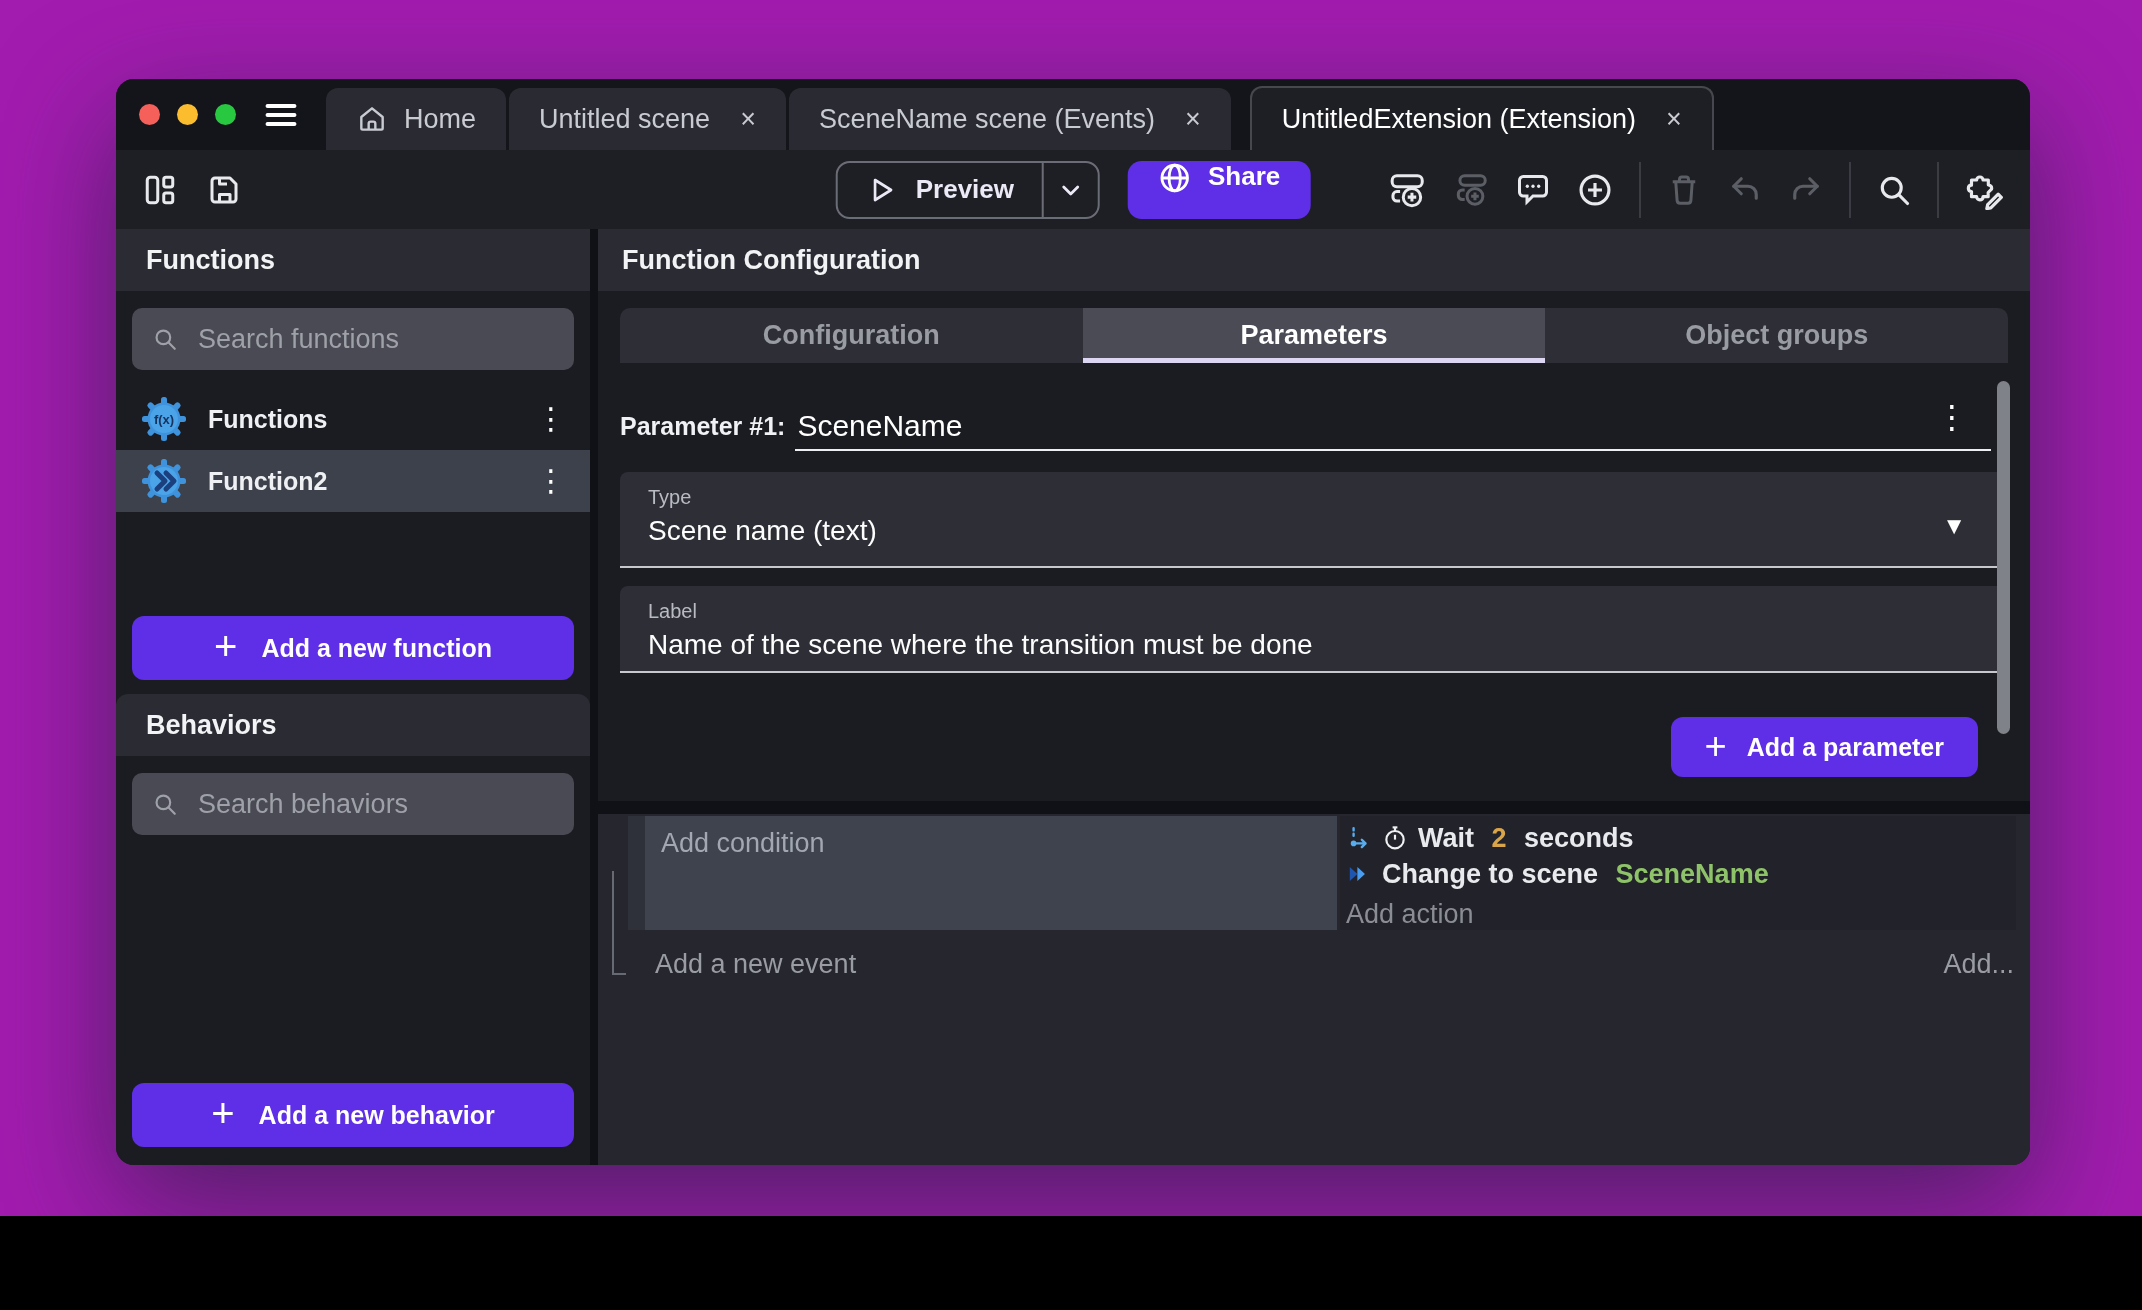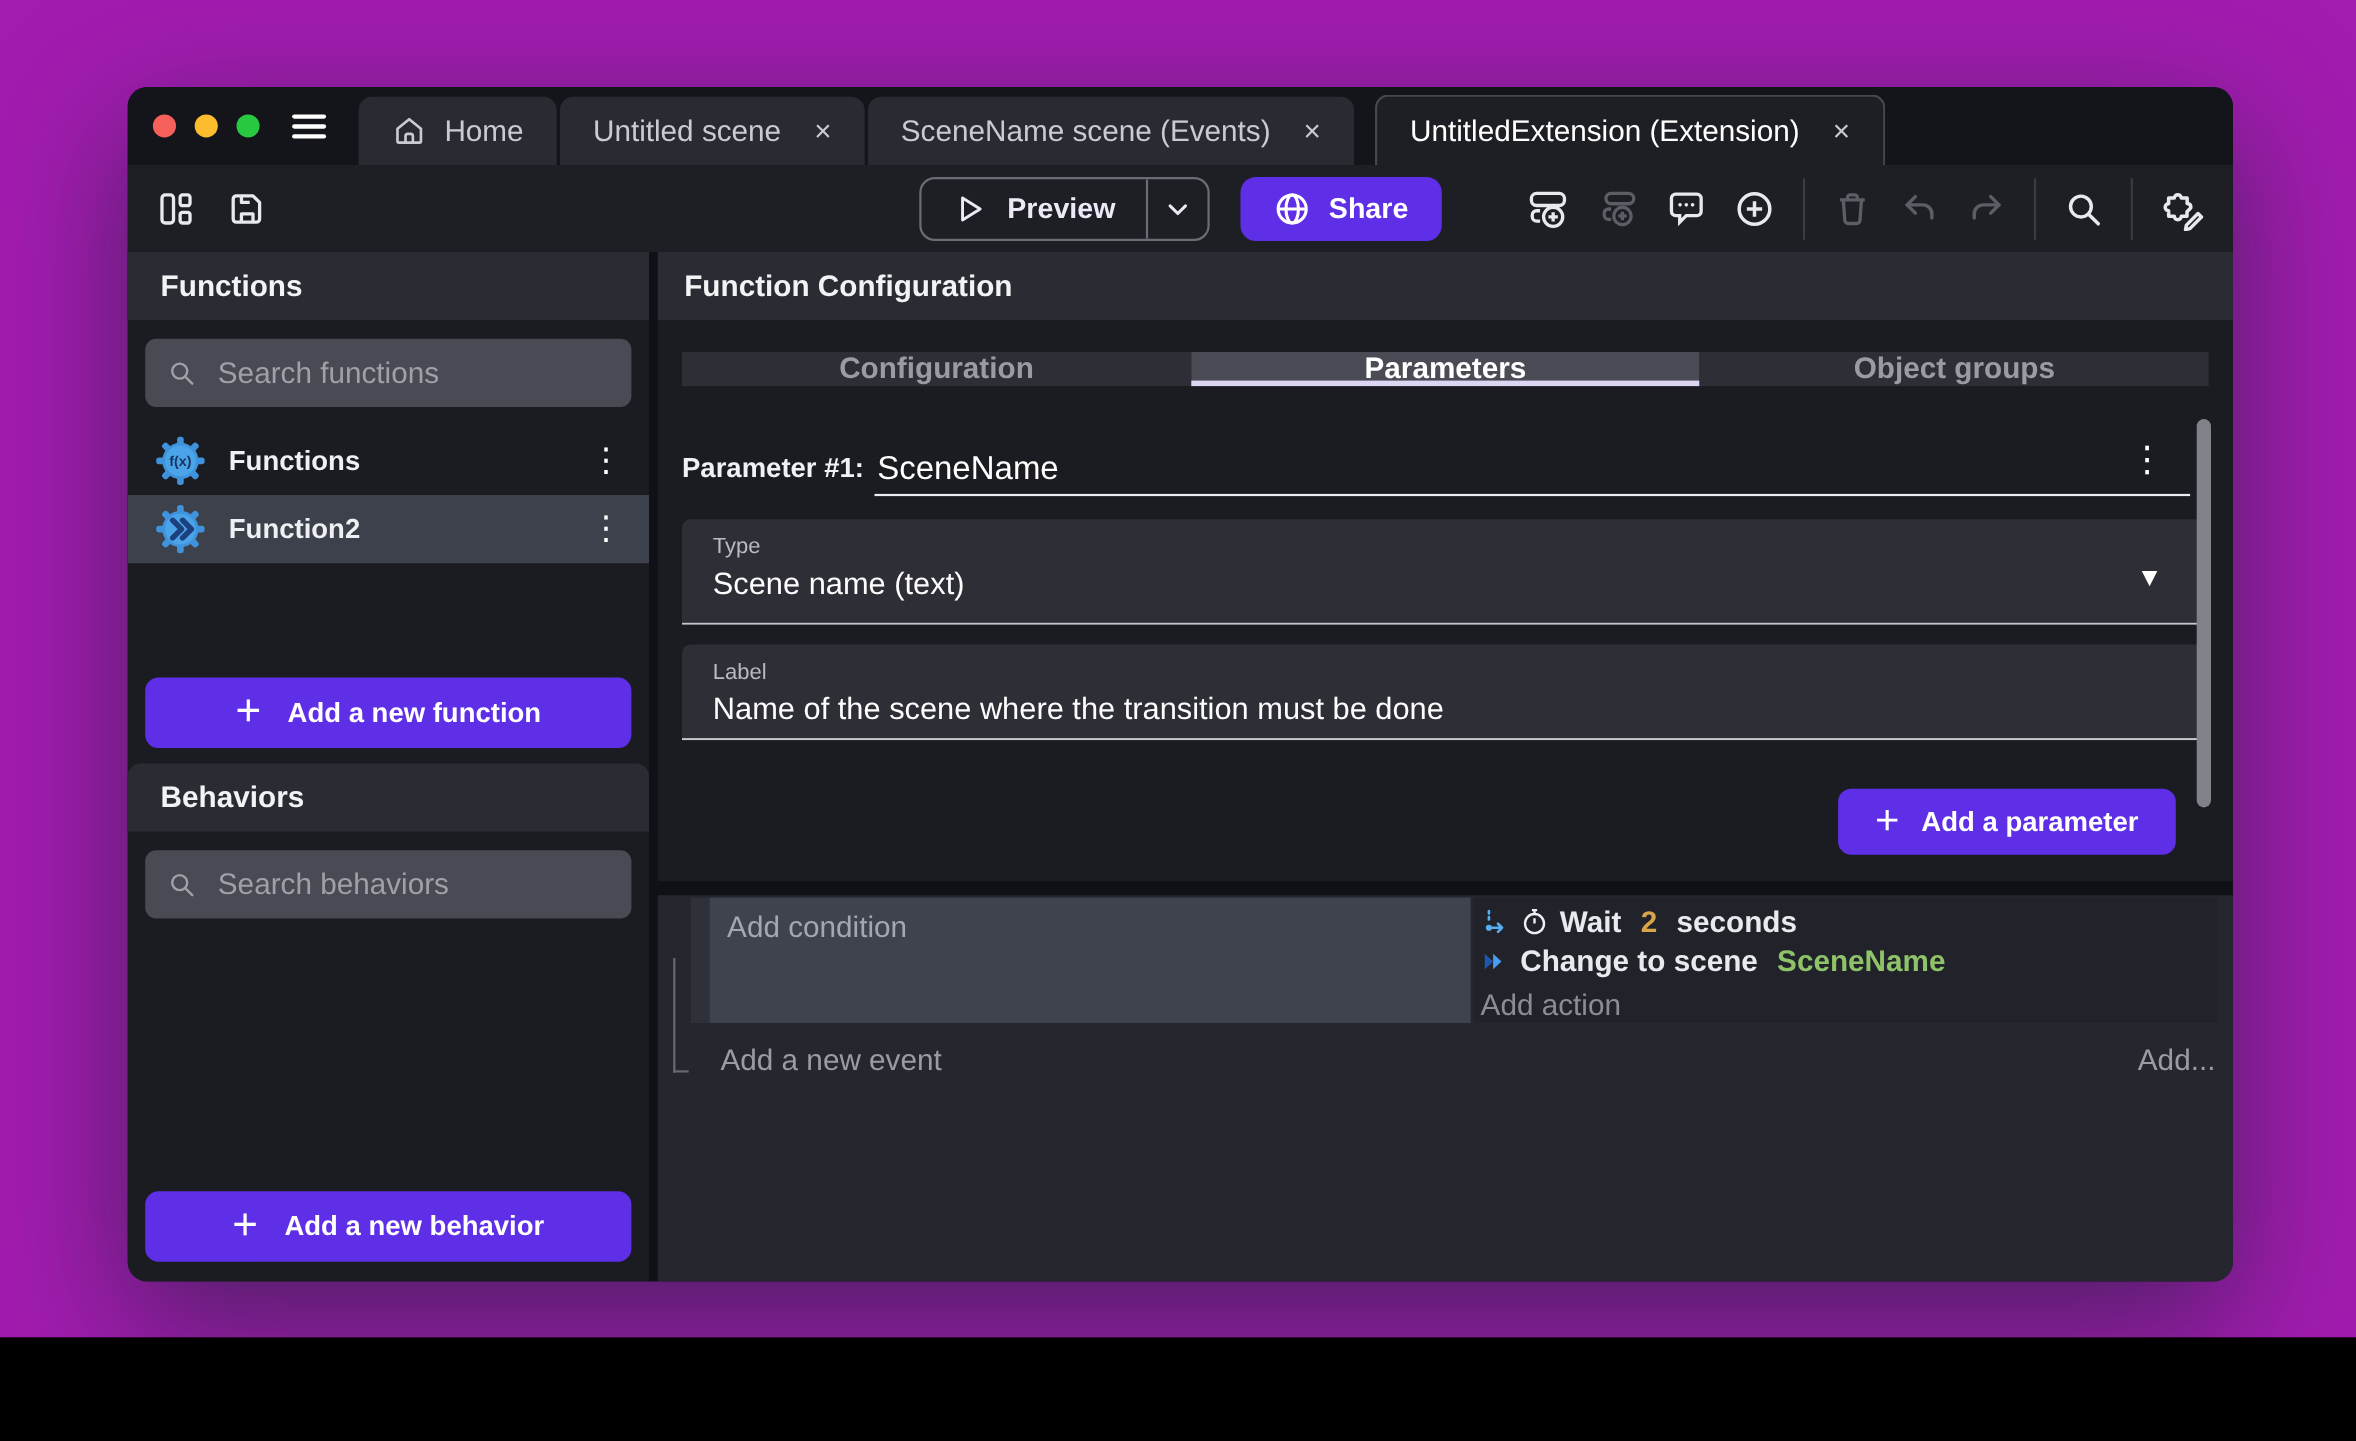--- a/index.html
+++ b/index.html
@@ -25,21 +25,21 @@
             color:#e8e9ec;cursor:pointer;}
   .icon-btn.dim{color:#5c5e66;cursor:default;}
   .tb-left{display:flex;gap:28px;}
   .tb-center{position:absolute;left:50%;transform:translateX(-50%);display:flex;gap:28px;align-items:center;}
   .preview-split{display:flex;border:2px solid #6b6d76;border-radius:14px;height:58px;overflow:hidden;}
   .preview-main{background:none;border:none;color:#ece9f7;font-weight:bold;font-size:26px;display:flex;
                 align-items:center;gap:18px;padding:0 28px;cursor:pointer;}
   .preview-caret{background:none;border:none;border-left:2px solid #6b6d76;width:56px;display:flex;
                  align-items:center;justify-content:center;color:#ece9f7;cursor:pointer;}
   .share-btn{background:#5e2fe6;border:none;border-radius:14px;height:58px;padding:0 30px;display:flex;
-             align-items:center;gap:16px;color:#fff;font-weight:bold;font-size:26px;cursor:pointer;}
+             align-items:flex-start;gap:16px;color:#fff;font-weight:bold;font-size:26px;cursor:pointer;}
   .tb-right{margin-left:auto;display:flex;align-items:center;gap:25px;}
   .tb-div{width:2px;height:56px;background:#3a3b43;}
   
   .bodyrow{display:flex;height:936px;}
   .sidebar{width:474px;display:flex;flex-direction:column;background:#1b1c22;}
   .sec-header{height:62px;flex:0 0 62px;background:#2b2c33;display:flex;align-items:center;
               padding-left:30px;font-size:27px;font-weight:bold;color:#f2f3f5;}
   .sec-header.rounded{border-radius:12px 12px 0 0;}
   .functions-sec{height:403px;flex:0 0 403px;display:flex;flex-direction:column;}
   .behaviors-sec{flex:1;display:flex;flex-direction:column;}
@@ -58,21 +58,21 @@
               color:#fff;font-weight:bold;font-size:25px;display:flex;align-items:center;justify-content:center;
               gap:24px;cursor:pointer;}
   .purple-btn .plus{font-size:40px;font-weight:300;line-height:1;margin-top:-4px;}
   .behaviors-sec .purple-btn{margin-bottom:18px;}
   .vgap{width:8px;background:#101116;}
   
   .maincol{flex:1;display:flex;flex-direction:column;position:relative;}
   .main-header{padding-left:24px;}
   .config-panel{height:510px;flex:0 0 510px;background:#1b1c22;padding:0 22px;display:flex;
                 flex-direction:column;position:relative;}
-  .cfg-tabs{margin-top:17px;display:flex;height:55px;flex:0 0 55px;border-radius:10px 10px 0 0;overflow:hidden;align-items:center;}
+  .cfg-tabs{margin-top:17px;display:flex;height:55px;flex:0 0 55px;border-radius:10px 10px 0 0;overflow:hidden;}
   .cfg-tab{flex:1;background:#2e2f36;color:#9a9ca4;font-weight:bold;font-size:27px;display:flex;
            align-items:center;justify-content:center;position:relative;cursor:pointer;}
   .cfg-tab.active{background:#4a4b54;color:#fff;}
   .cfg-underline{position:absolute;left:0;right:0;bottom:0;height:5px;background:#ddd6f3;}
   .param-row{margin-top:34px;height:54px;flex:0 0 54px;display:flex;align-items:flex-end;gap:10px;position:relative;}
   .param-label{font-size:25px;font-weight:bold;color:#f0f1f4;padding-bottom:10px;white-space:nowrap;}
   .param-input{width:1196px;font-size:30px;color:#fff;background:transparent;border:none;outline:none;
                border-bottom:2px solid #eceef2;padding:0 0 6px 2px;}
   .param-kebab{position:absolute;right:40px;top:4px;font-size:32px;}
   .field{margin-top:21px;background:#2e2f36;border-radius:8px 8px 0 0;border-bottom:2px solid #c6c8ce;

